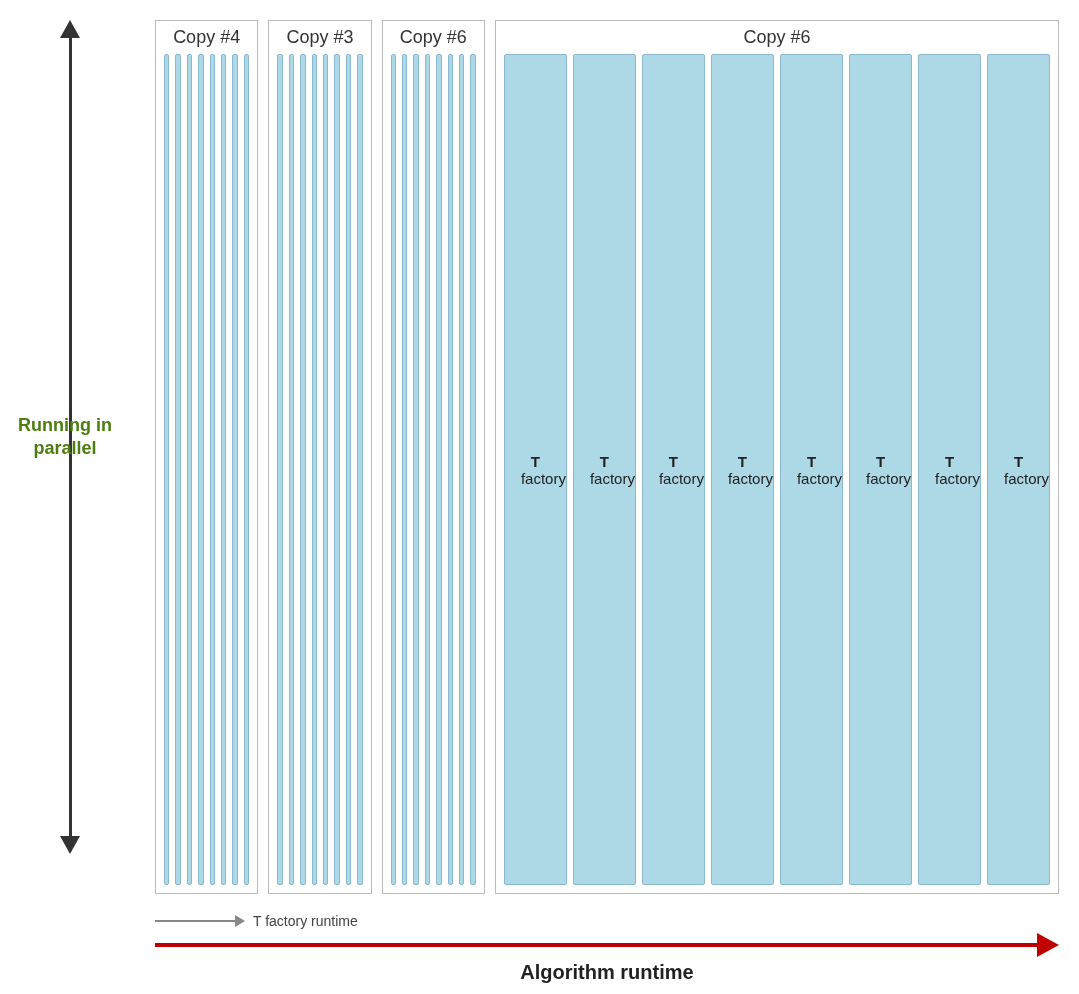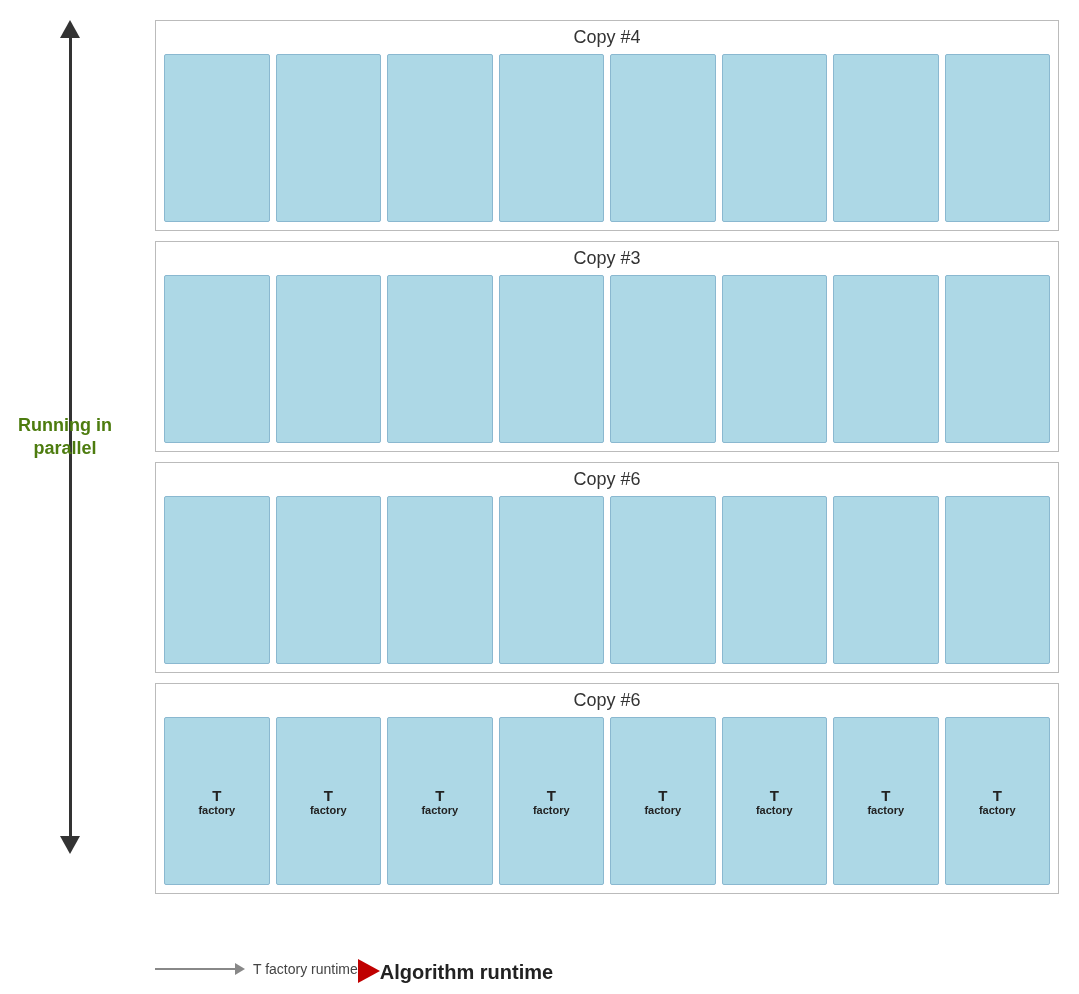--- a/index.html
+++ b/index.html
@@ -73,21 +73,21 @@
     }
 
     
     .main-content {
       position: absolute;
       left: 155px;
       top: 20px;
       right: 20px;
       bottom: 100px;
       display: flex;
-      flex-direction: column;
+      flex-direction: row;
       gap: 10px;
     }
 
     
     .copy-row {
       flex: 1;
       border: 1.5px solid #bbb;
       background: #fff;
       display: flex;
       flex-direction: column;
@@ -122,32 +122,33 @@
       color: #222;
       font-weight: 600;
     }
 
     .factory-cell .t-label {
       font-weight: 700;
       font-size: 15px;
     }
 
     .factory-cell .f-label {
-      font-weight: 700;
-      font-size: 11px;
+      font-weight: 400;
+      font-size: 15px;
+      margin-left: 16px;
     }
 
     
     .bottom-area {
       position: absolute;
       left: 155px;
       right: 20px;
       bottom: 10px;
       display: flex;
-      flex-direction: row;
+      flex-direction: column;
       gap: 0px;
     }
 
     .t-factory-runtime {
       display: flex;
       flex-direction: row;
       align-items: center;
       gap: 8px;
       margin-bottom: 4px;
     }
@@ -192,21 +193,21 @@
 
     .algorithm-arrowhead {
       width: 0;
       height: 0;
       border-top: 12px solid transparent;
       border-bottom: 12px solid transparent;
       border-left: 22px solid #c00000;
     }
 
     .algorithm-runtime-label {
-      text-align: right;
+      text-align: center;
       font-size: 20px;
       font-weight: bold;
       color: #222;
       margin-top: 4px;
     }
   </style>
 </head>
 <body>
 
 <div class="parallel-arrow-area">

